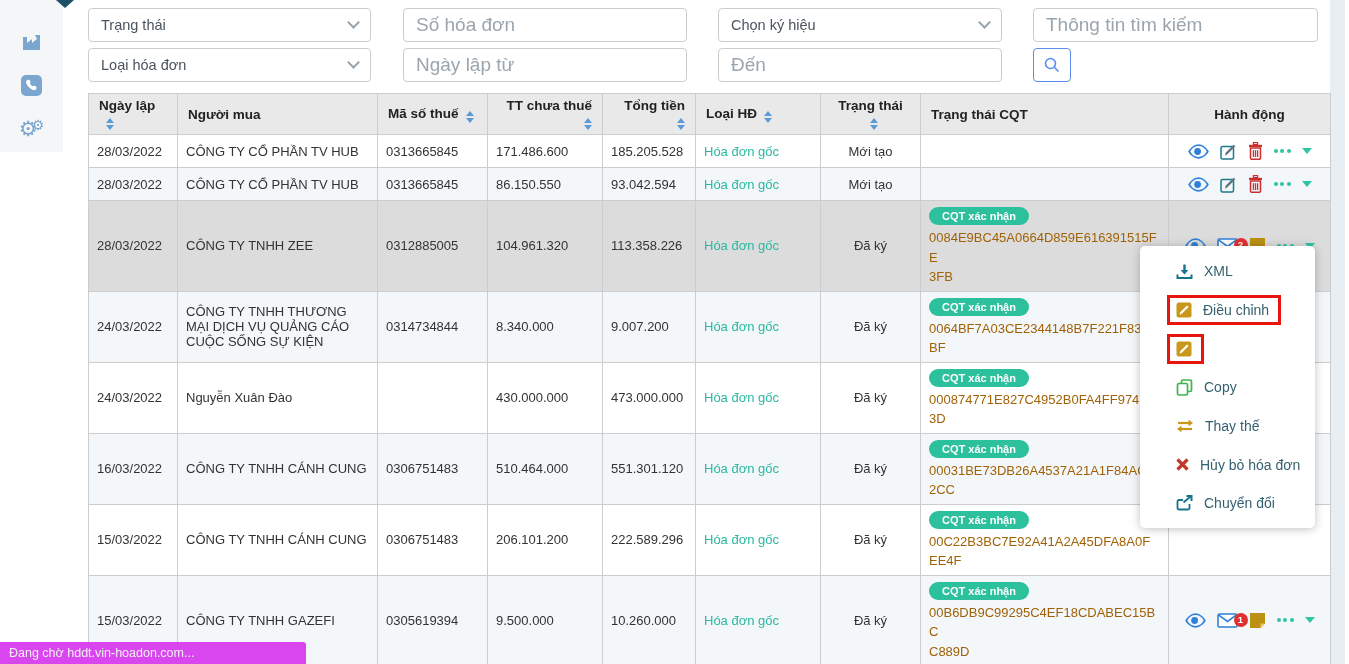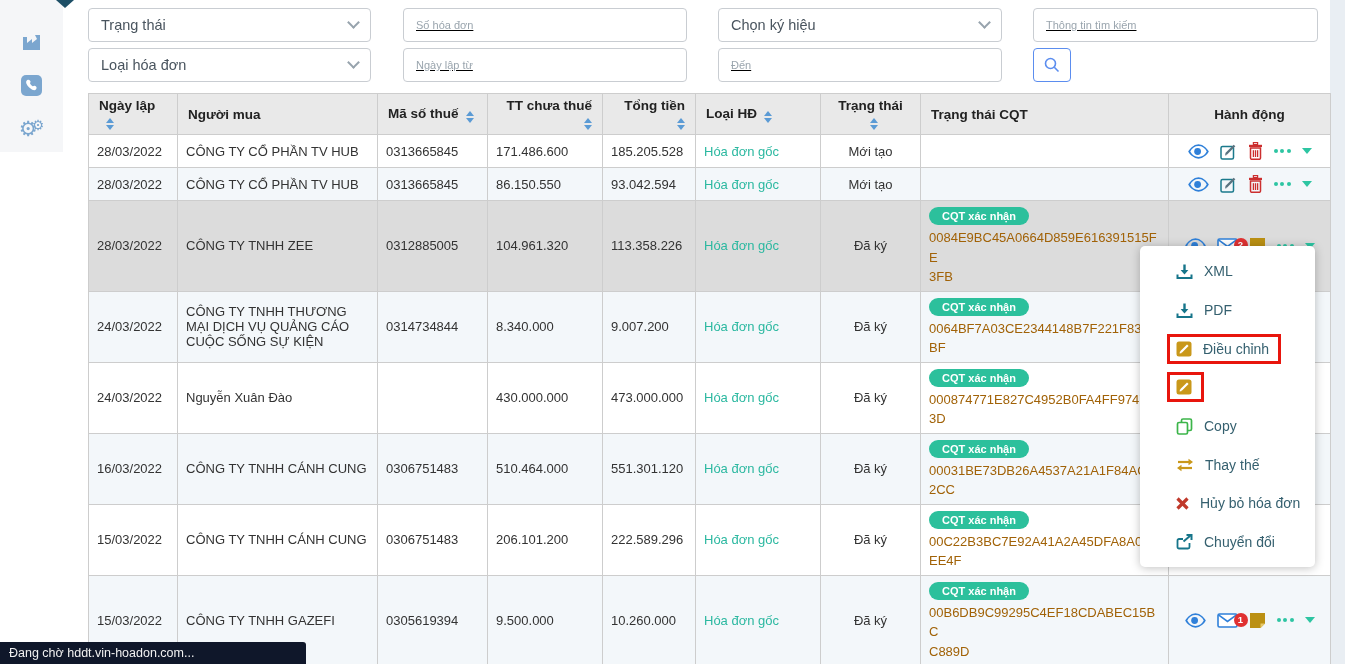--- a/index.html
+++ b/index.html
@@ -16,21 +16,21 @@
   .gear-big { font-size:21px; color:#7ba6cf; }
   .gear-small { font-size:14px; color:#7ba6cf; margin-left:-6px; vertical-align:top; }
   
   .right-strip { position:absolute; left:1330px; top:0; width:15px; height:664px; background:#e9eef3; }
   
   .fbox { position:absolute; height:34px; border:1px solid #c9cdd2; border-radius:4px; background:#fff;
     display:flex; align-items:center; padding:0 12px; font-size:14.5px; }
   .fbox.select { justify-content:space-between; color:#49545e; cursor:pointer; }
   .chev { width:9px; height:9px; border-right:2px solid #97a3ad; border-bottom:2px solid #97a3ad;
     transform:rotate(45deg); margin-top:-5px; }
-  .fbox input { border:none; outline:none; width:100%; font-size:11px; font-family:inherit; color:#000000; background:transparent;text-decoration:underline; }
+  .fbox input { border:none; outline:none; width:100%; font-size:19px; font-family:inherit; color:#be185d; background:transparent; }
   .fbox input::placeholder { color:#9aa5ae; opacity:1; }
   .search-btn { position:absolute; left:1033px; top:48px; width:38px; height:34px; background:#fff;
     border:1px solid #5b8def; border-radius:4px; display:flex; align-items:center; justify-content:center; cursor:pointer; }
   
   .table-wrap { position:absolute; left:88px; top:93px; width:1242px; }
   table { border-collapse:collapse; table-layout:fixed; width:1242px; }
   th, td { border:1px solid #cdcdcd; font-size:13px; vertical-align:middle; padding:4px 8px; }
   thead th { background:#e9e9e9; height:37px; font-size:13.5px; font-weight:bold; color:#222; text-align:left; padding:4px 10px; }
   thead th.al-right { text-align:right; }
   thead th.al-center { text-align:center; }
@@ -55,21 +55,21 @@
   .dots b { width:4px; height:4px; border-radius:50%; background:#2dc5a2; }
   .caret-down { width:0; height:0; border-left:5px solid transparent; border-right:5px solid transparent;
     border-top:6px solid #2dc5a2; }
   
   .menu { position:absolute; left:1140px; top:246px; width:175px; background:#fff; border-radius:5px;
     box-shadow:0 1px 10px rgba(0,0,0,.25); padding:6px 0 5px 0; z-index:30; }
   .menu-item { height:38.7px; display:flex; align-items:center; padding-left:36px; font-size:14px; color:#35606f; cursor:pointer; }
   .menu-item .inner { display:flex; align-items:center; gap:11px; }
   .menu-item.boxed .inner { border:3px solid #e8150d; padding:4px 9px 4px 6px; margin-left:-9px; }
   
-  .status-tip { position:absolute; left:0; top:642px; width:306px; height:22px; background:#0f172a;
+  .status-tip { position:absolute; left:0; top:642px; width:306px; height:22px; background:#d946ef;
     color:#f1f1f1; font-size:12.5px; line-height:22px; padding-left:9px; border-radius:0 3px 0 0; z-index:40; }
 </style>
 </head>
 <body>
 
 <div class="sidebar">
   <div class="side-icon" style="top:30px;">
     <svg width="24" height="24" viewBox="0 0 24 24">
         <path fill="#7ba6cf" d="M3 20V7h4v6l5-4v4l5-4v11H3z M15 5h5v15h-3V9z"></path>
       </svg>
@@ -421,32 +421,20 @@
       <span class="act">
           <svg width="17" height="17" viewBox="0 0 17 17">
             <line x1="8.5" y1="1.5" x2="8.5" y2="8" stroke="#16758a" stroke-width="2.4"></line>
             <path d="M4.6 7 H12.4 L8.5 11.6 Z" fill="#16758a"></path>
             <path d="M1.5 11.5 V15 H15.5 V11.5" fill="none" stroke="#16758a" stroke-width="2"></path>
           </svg>
         </span>
       <span>XML</span>
     </span>
     </div>
-    <div class="menu-item">
-      <span class="inner">
-      <span class="act">
-          <svg width="17" height="17" viewBox="0 0 17 17">
-            <line x1="8.5" y1="1.5" x2="8.5" y2="8" stroke="#16758a" stroke-width="2.4"></line>
-            <path d="M4.6 7 H12.4 L8.5 11.6 Z" fill="#16758a"></path>
-            <path d="M1.5 11.5 V15 H15.5 V11.5" fill="none" stroke="#16758a" stroke-width="2"></path>
-          </svg>
-        </span>
-      <span>PDF</span>
-    </span>
-    </div>
     <div class="menu-item boxed">
       <span class="inner">
       <span class="act">
           <svg width="16" height="16" viewBox="0 0 16 16">
             <rect x="0.5" y="0.5" width="15" height="15" rx="2.5" fill="#c9981a"></rect>
             <line x1="5" y1="11" x2="11.8" y2="4.2" stroke="#fff" stroke-width="2.2"></line>
             <path d="M3.6 12.4 L6 11.9 L4.1 10 Z" fill="#fff"></path>
           </svg>
         </span>
       <span>Điều chỉnh</span>

